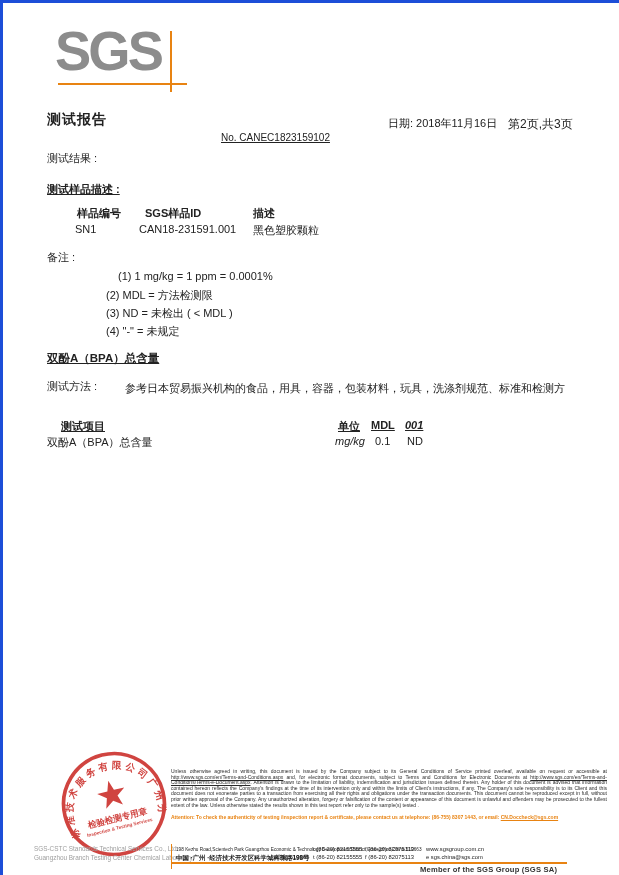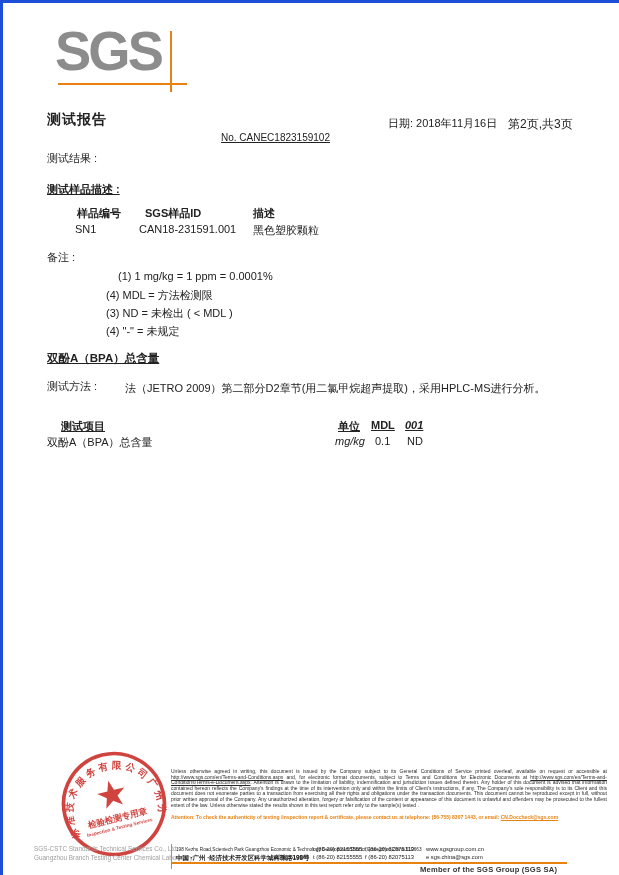--- a/index.html
+++ b/index.html
@@ -95,28 +95,28 @@
 
   <div class="abs t11" id="st-h0">样品编号</div>
   <div class="abs t11" id="st-h1">SGS样品ID</div>
   <div class="abs t11" id="st-h2">描述</div>
   <div class="abs t11" id="st-c0">SN1</div>
   <div class="abs t11" id="st-c1">CAN18-231591.001</div>
   <div class="abs t11" id="st-c2">黑色塑胶颗粒</div>
 
   <div class="abs t11" id="notes-label">备注 :</div>
   <div class="abs t11" id="note-0">(1) 1 mg/kg = 1 ppm = 0.0001%</div>
-  <div class="abs t11" id="note-1">(4) MDL = 方法检测限</div>
+  <div class="abs t11" id="note-1">(2) MDL = 方法检测限</div>
   <div class="abs t11" id="note-2">(3) ND = 未检出 ( &lt; MDL )</div>
   <div class="abs t11" id="note-3">(4) "-" = 未规定</div>
 
   <div class="abs" id="bpa-heading">双酚A（BPA）总含量</div>
   <div class="abs t11" id="method-label">测试方法 :</div>
   <div class="abs" id="method-text">
-    <div>法（JETRO 2009）第二部分D2章节(用二氯甲烷超声提取)，采用HPLC-MS进行分析。</div>
+    <div>参考日本贸易振兴机构的食品，用具，容器，包装材料，玩具，洗涤剂规范、标准和检测方</div>
   </div>
 
   <div class="abs t11" id="rt-h0">测试项目</div>
   <div class="abs t11" id="rt-h1">单位</div>
   <div class="abs t11" id="rt-h2">MDL</div>
   <div class="abs t11" id="rt-h3">001</div>
   <div class="abs t11" id="rt-c0">双酚A（BPA）总含量</div>
   <div class="abs t11" id="rt-c1">mg/kg</div>
   <div class="abs t11" id="rt-c2">0.1</div>
   <div class="abs t11" id="rt-c3">ND</div>

